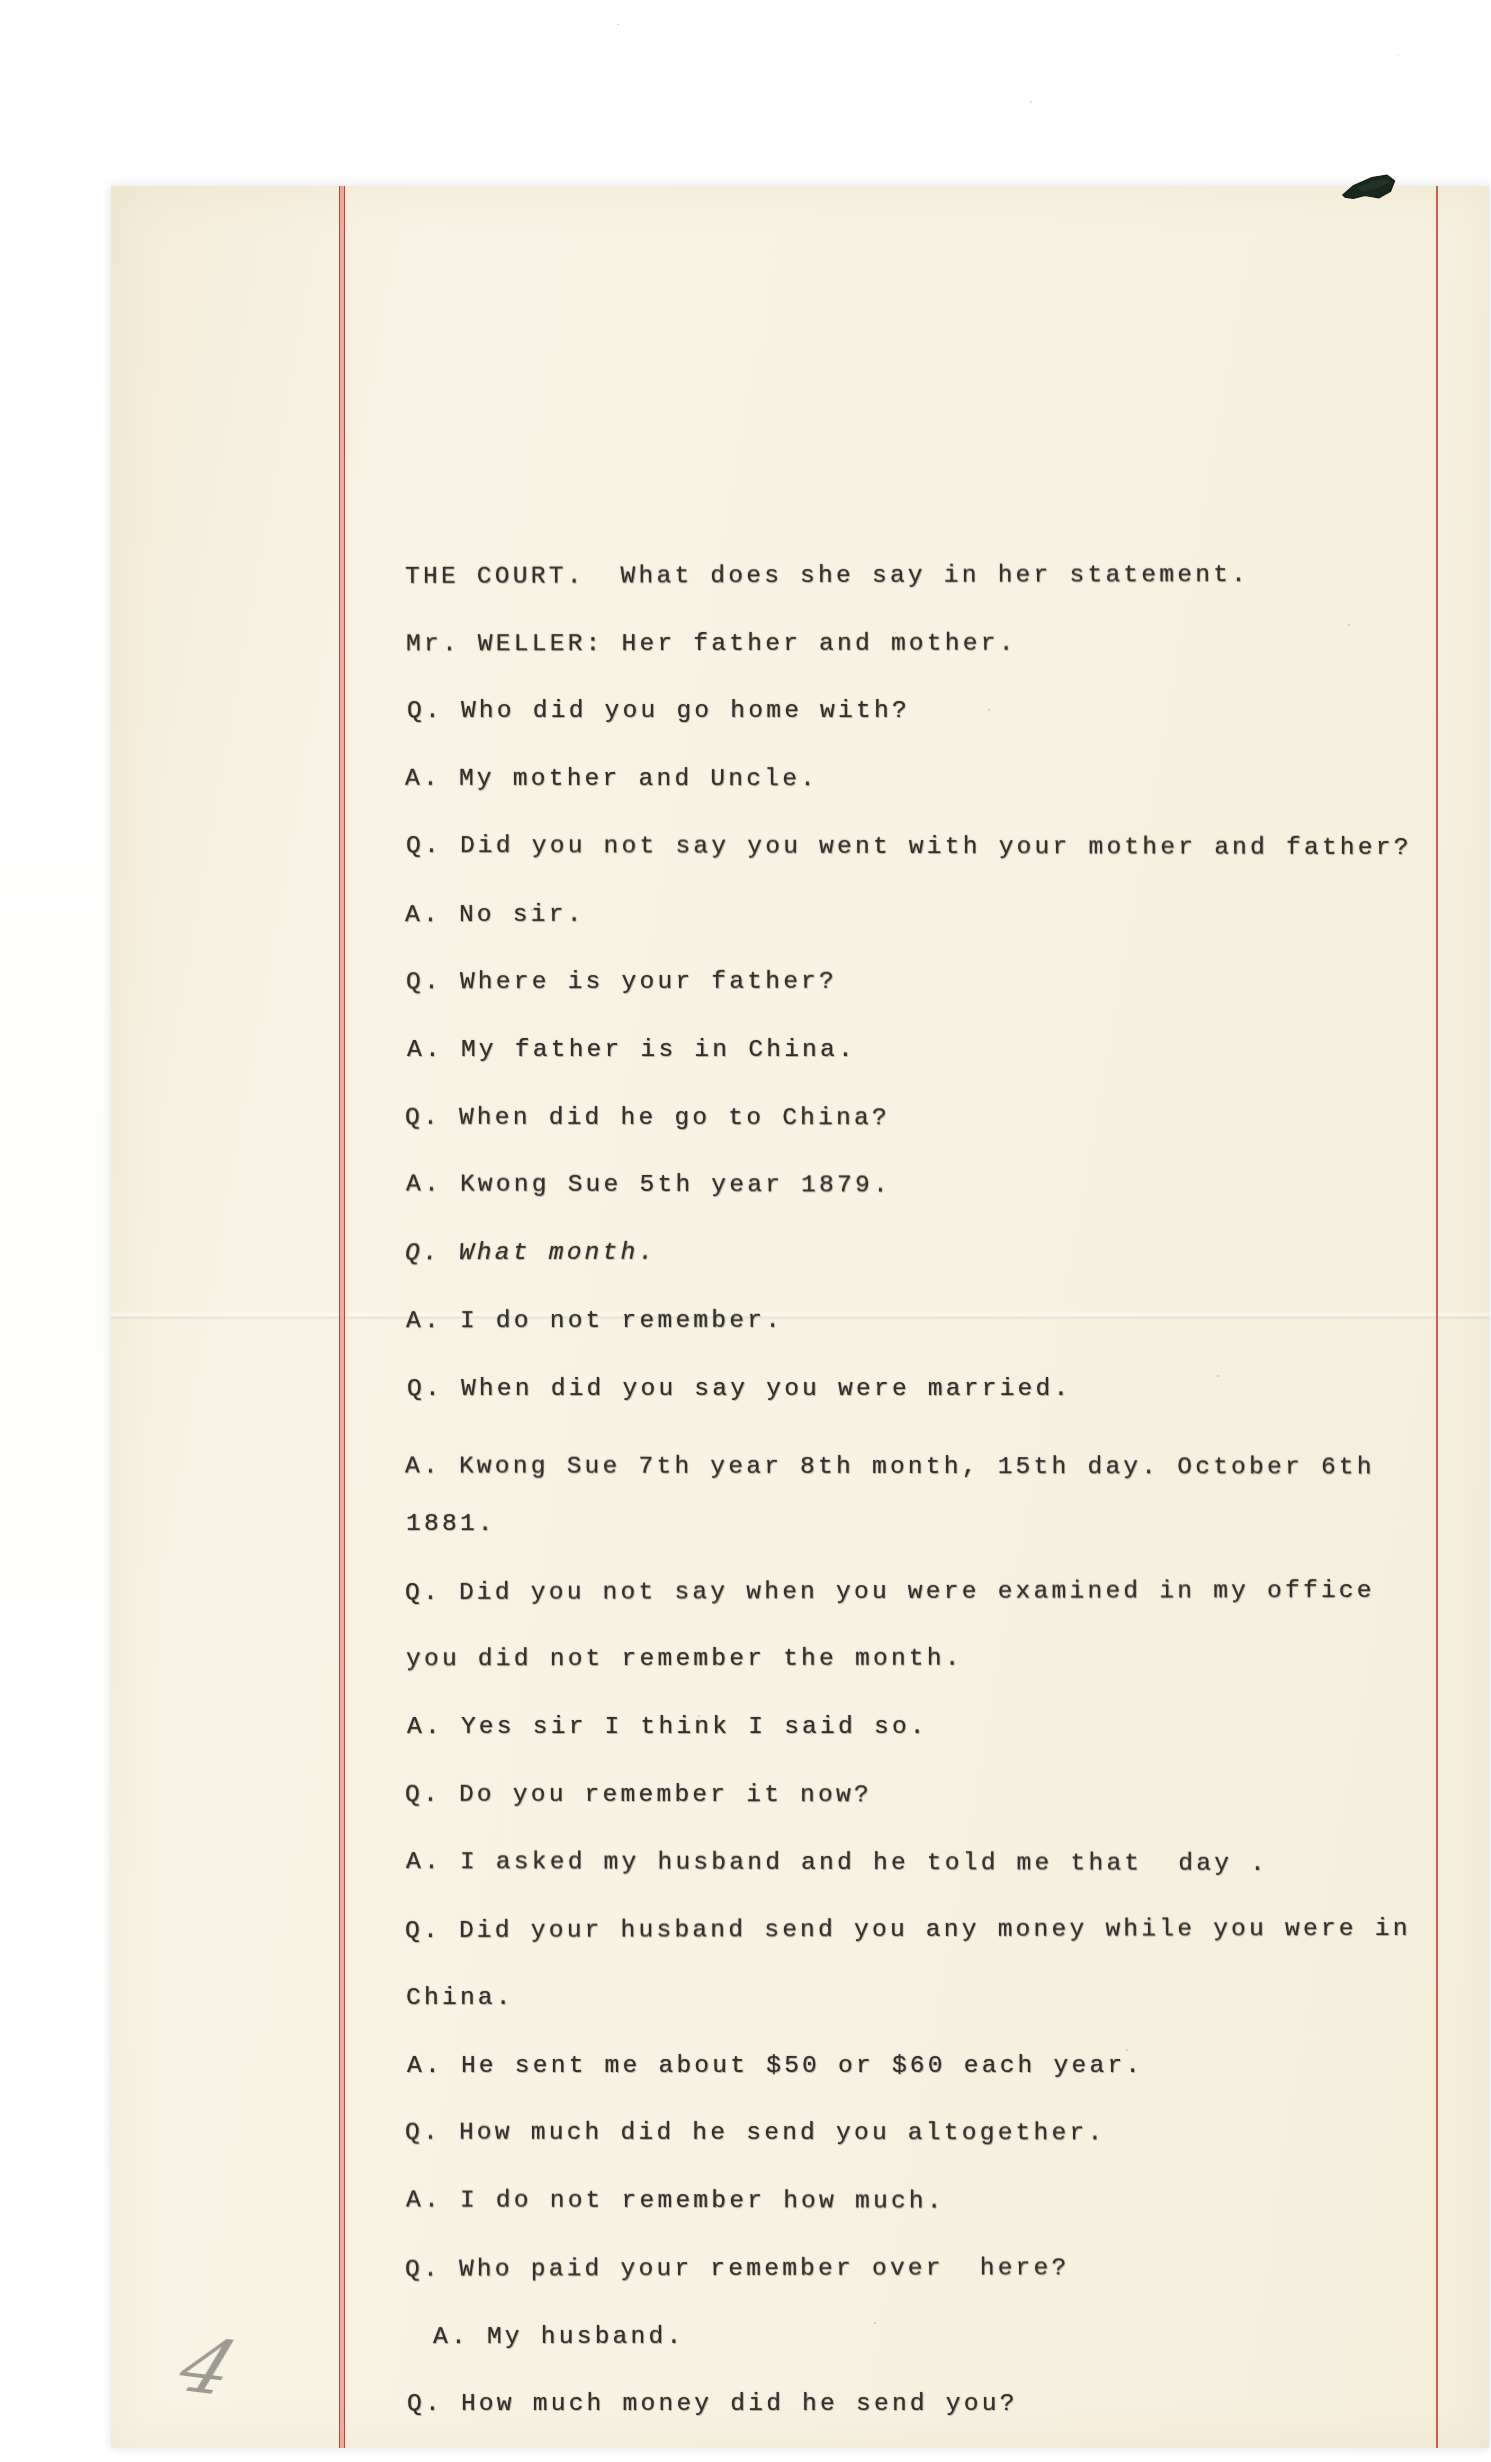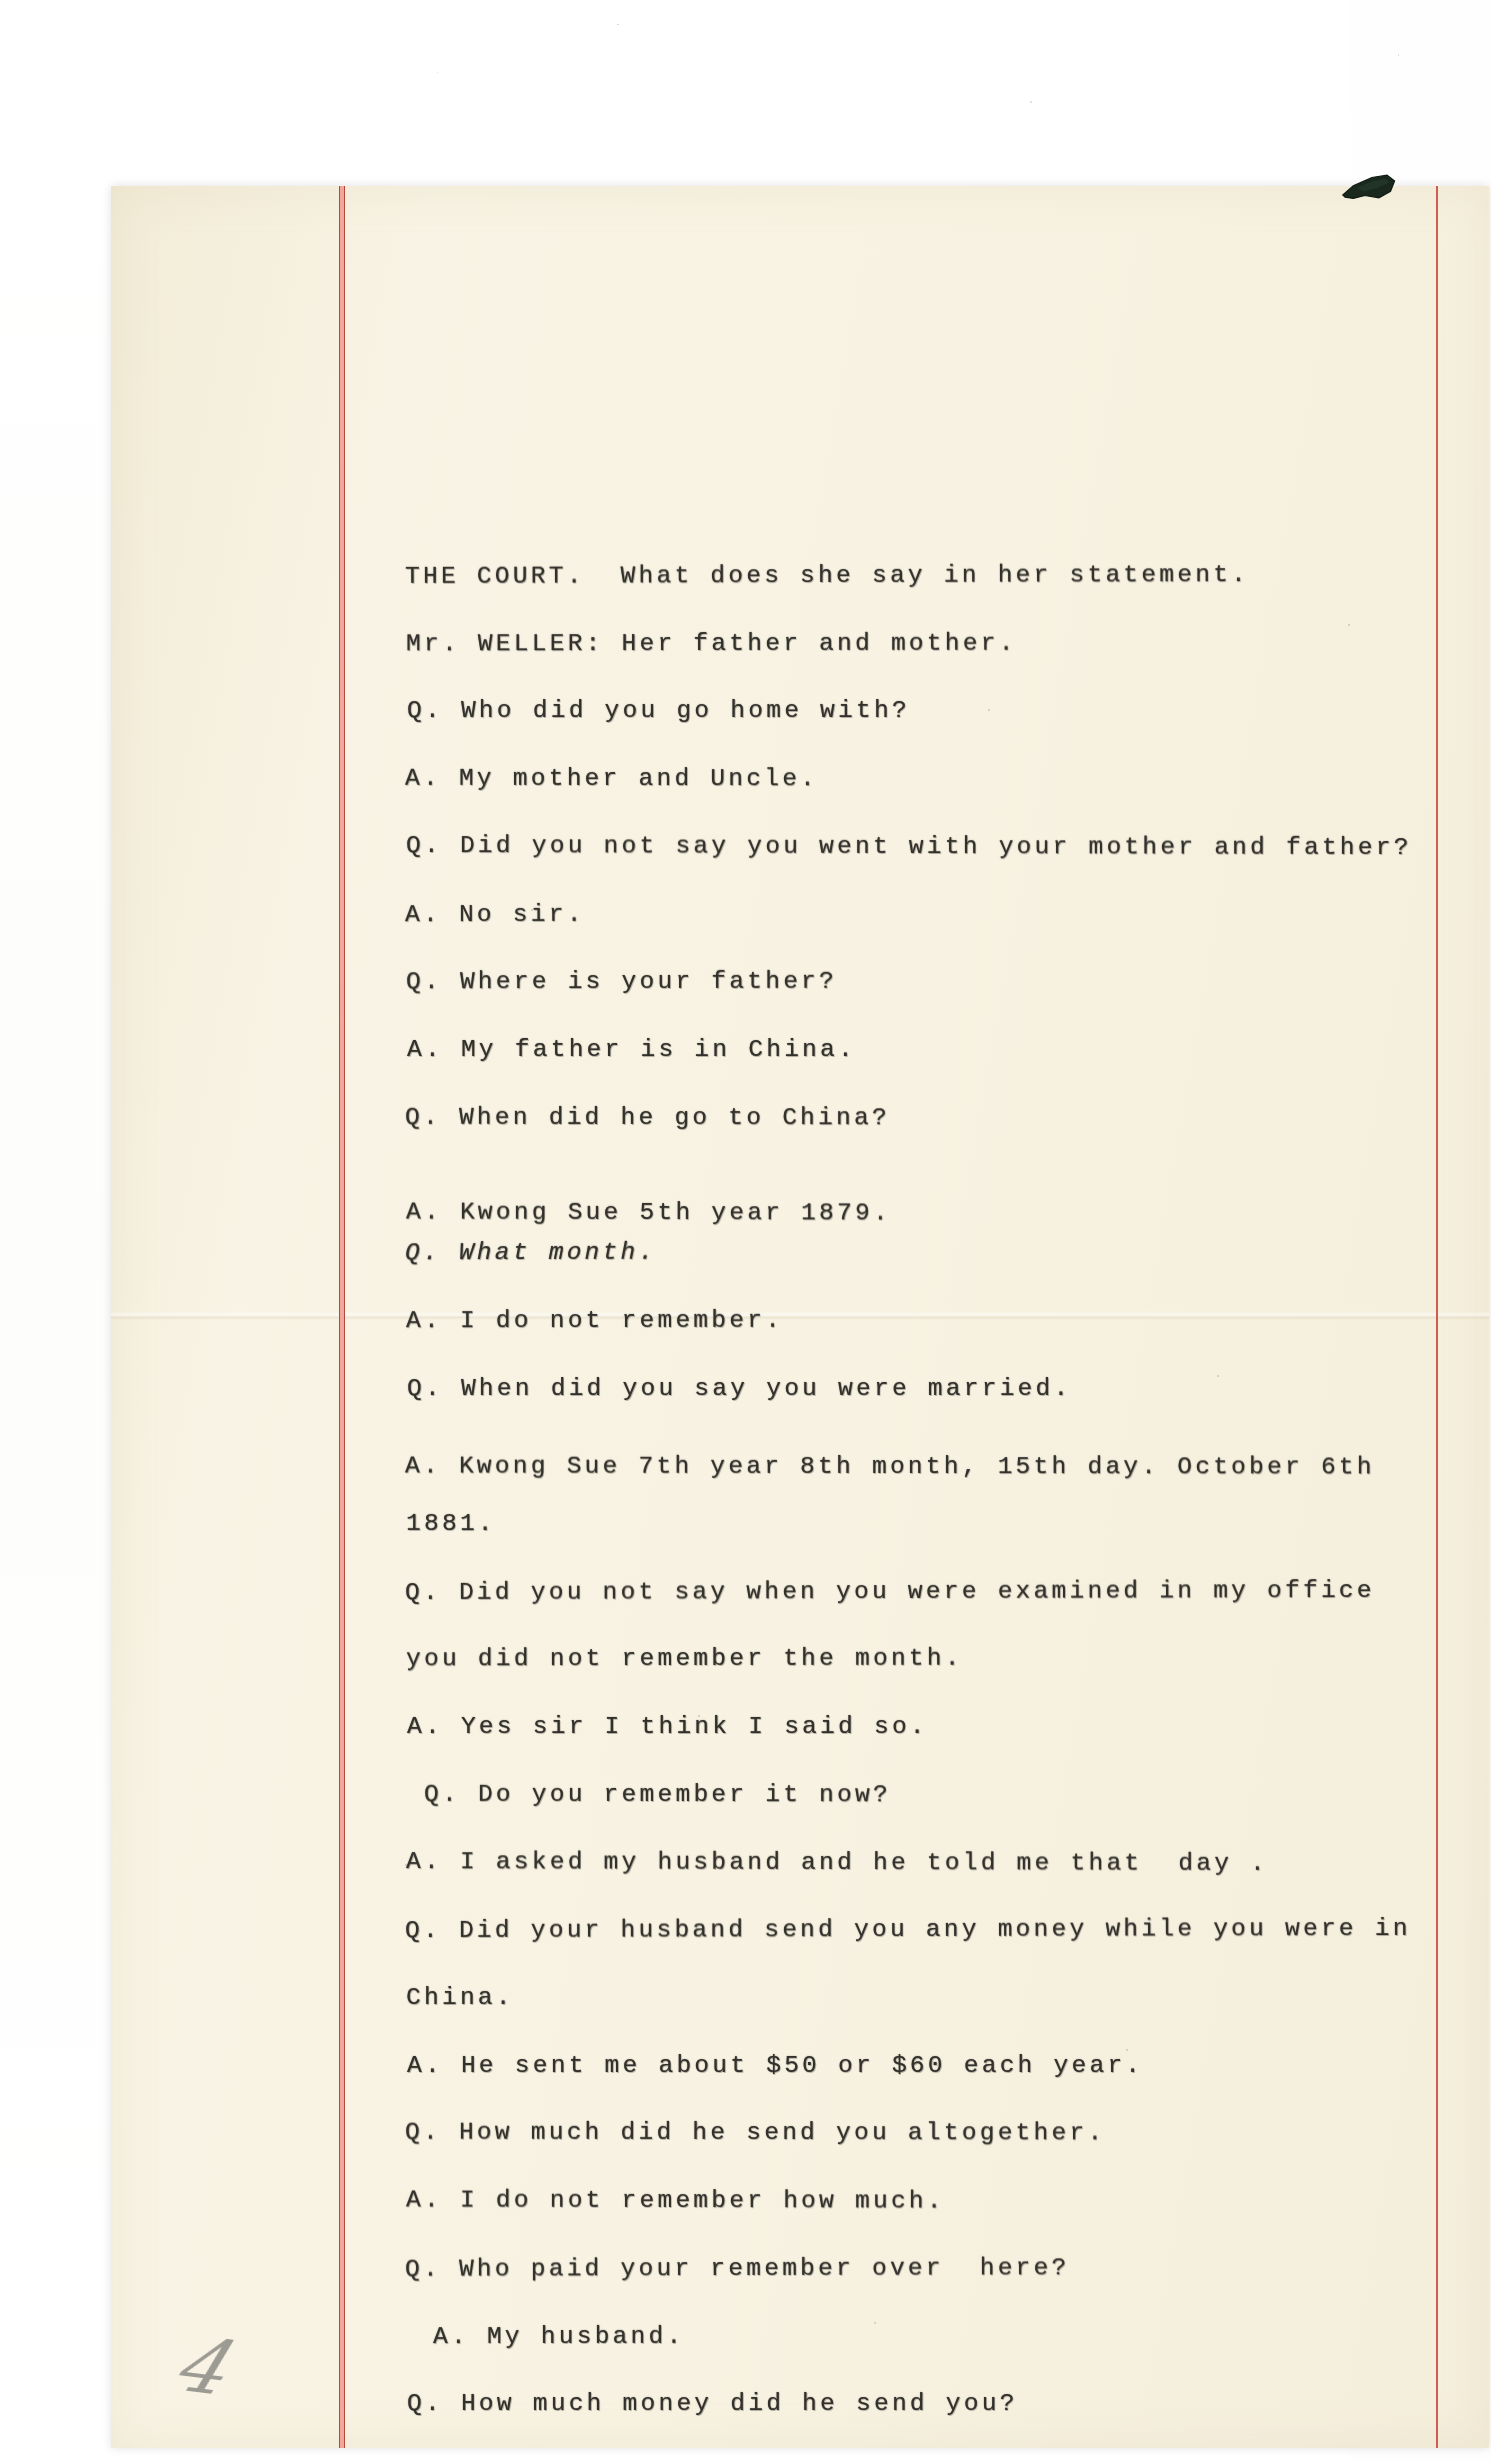--- a/index.html
+++ b/index.html
@@ -110,30 +110,30 @@
   <div>
       <div class="typed-line" style="top: 564px; left: 405px; transform: rotate(-0.12deg);">THE COURT.  What does she say in her statement.</div>
       <div class="typed-line" style="top: 632px; left: 406px; transform: rotate(-0.06deg);">Mr. WELLER: Her father and mother.</div>
       <div class="typed-line" style="top: 699px; left: 407px; transform: rotate(0deg);">Q. Who did you go home with?</div>
       <div class="typed-line" style="top: 767px; left: 405px; transform: rotate(0.06deg);">A. My mother and Uncle.</div>
       <div class="typed-line" style="top: 835px; left: 406px; transform: rotate(0.12deg);">Q. Did you not say you went with your mother and father?</div>
       <div class="typed-line" style="top: 903px; left: 405px; transform: rotate(-0.12deg);">A. No sir.</div>
       <div class="typed-line" style="top: 970px; left: 406px; transform: rotate(-0.06deg); text-align: right;">Q. Where is your father?</div>
       <div class="typed-line" style="top: 1038px; left: 407px; transform: rotate(0deg);">A. My father is in China.</div>
       <div class="typed-line" style="top: 1106px; left: 405px; transform: rotate(0.06deg);">Q. When did he go to China?</div>
-      <div class="typed-line" style="top: 1173px; left: 406px; transform: rotate(0.12deg); margin-top: 28px;">A. Kwong Sue 5th year 1879.</div>
+      <div class="typed-line" style="top: 1173px; left: 406px; transform: rotate(0.12deg);">A. Kwong Sue 5th year 1879.</div>
       <div class="typed-line" style="top: 1241px; left: 405px; transform: rotate(-0.12deg); font-style: italic;">Q. What month.</div>
       <div class="typed-line" style="top: 1309px; left: 406px; transform: rotate(-0.06deg);">A. I do not remember.</div>
       <div class="typed-line" style="top: 1377px; left: 407px; transform: rotate(0deg);">Q. When did you say you were married.</div>
       <div class="typed-line" style="top: 1444px; left: 405px; transform: rotate(0.06deg); margin-top: 11px;">A. Kwong Sue 7th year 8th month, 15th day. October 6th</div>
       <div class="typed-line" style="top: 1512px; left: 406px; transform: rotate(0.12deg);">1881.</div>
       <div class="typed-line" style="top: 1580px; left: 405px; transform: rotate(-0.12deg);">Q. Did you not say when you were examined in my office</div>
       <div class="typed-line" style="top: 1647px; left: 406px; transform: rotate(-0.06deg);">you did not remember the month.</div>
       <div class="typed-line" style="top: 1715px; left: 407px; transform: rotate(0deg);">A. Yes sir I think I said so.</div>
-      <div class="typed-line" style="top: 1783px; left: 405px; transform: rotate(0.06deg); margin-left: 19px;">Q. Do you remember it now?</div>
+      <div class="typed-line" style="top: 1783px; left: 405px; transform: rotate(0.06deg);">Q. Do you remember it now?</div>
       <div class="typed-line" style="top: 1851px; left: 406px; transform: rotate(0.12deg);">A. I asked my husband and he told me that  day .</div>
       <div class="typed-line" style="top: 1918px; left: 405px; transform: rotate(-0.12deg);">Q. Did your husband send you any money while you were in</div>
       <div class="typed-line" style="top: 1986px; left: 406px; transform: rotate(-0.06deg);">China.</div>
       <div class="typed-line" style="top: 2054px; left: 407px; transform: rotate(0deg);">A. He sent me about $50 or $60 each year.</div>
       <div class="typed-line" style="top: 2121px; left: 405px; transform: rotate(0.06deg);">Q. How much did he send you altogether.</div>
       <div class="typed-line" style="top: 2189px; left: 406px; transform: rotate(0.12deg);">A. I do not remember how much.</div>
       <div class="typed-line" style="top: 2257px; left: 405px; transform: rotate(-0.12deg);">Q. Who paid your remember over  here?</div>
       <div class="typed-line" style="top: 2325px; left: 433px; transform: rotate(-0.06deg);">A. My husband.</div>
       <div class="typed-line" style="top: 2392px; left: 407px; transform: rotate(0deg);">Q. How much money did he send you?</div>
     </div>

